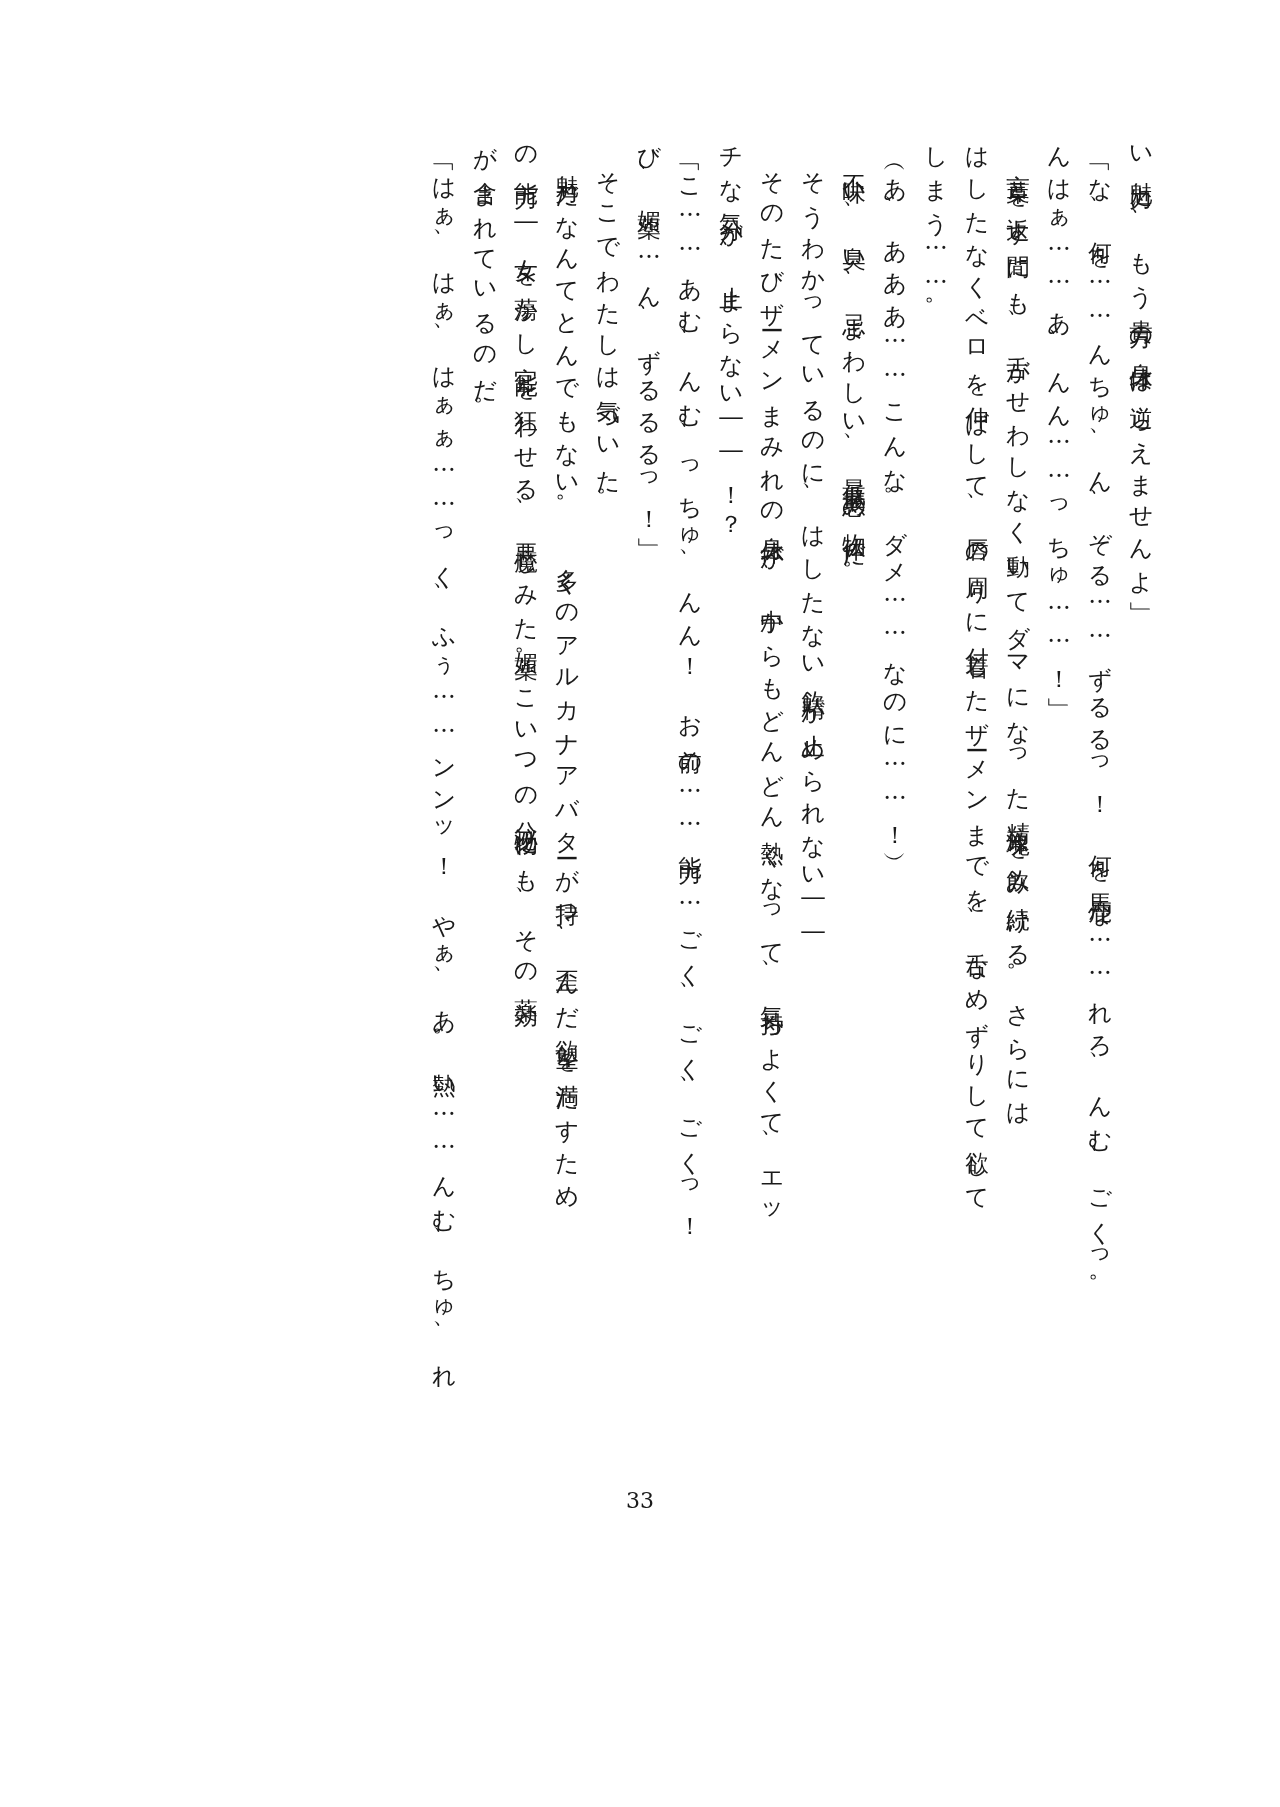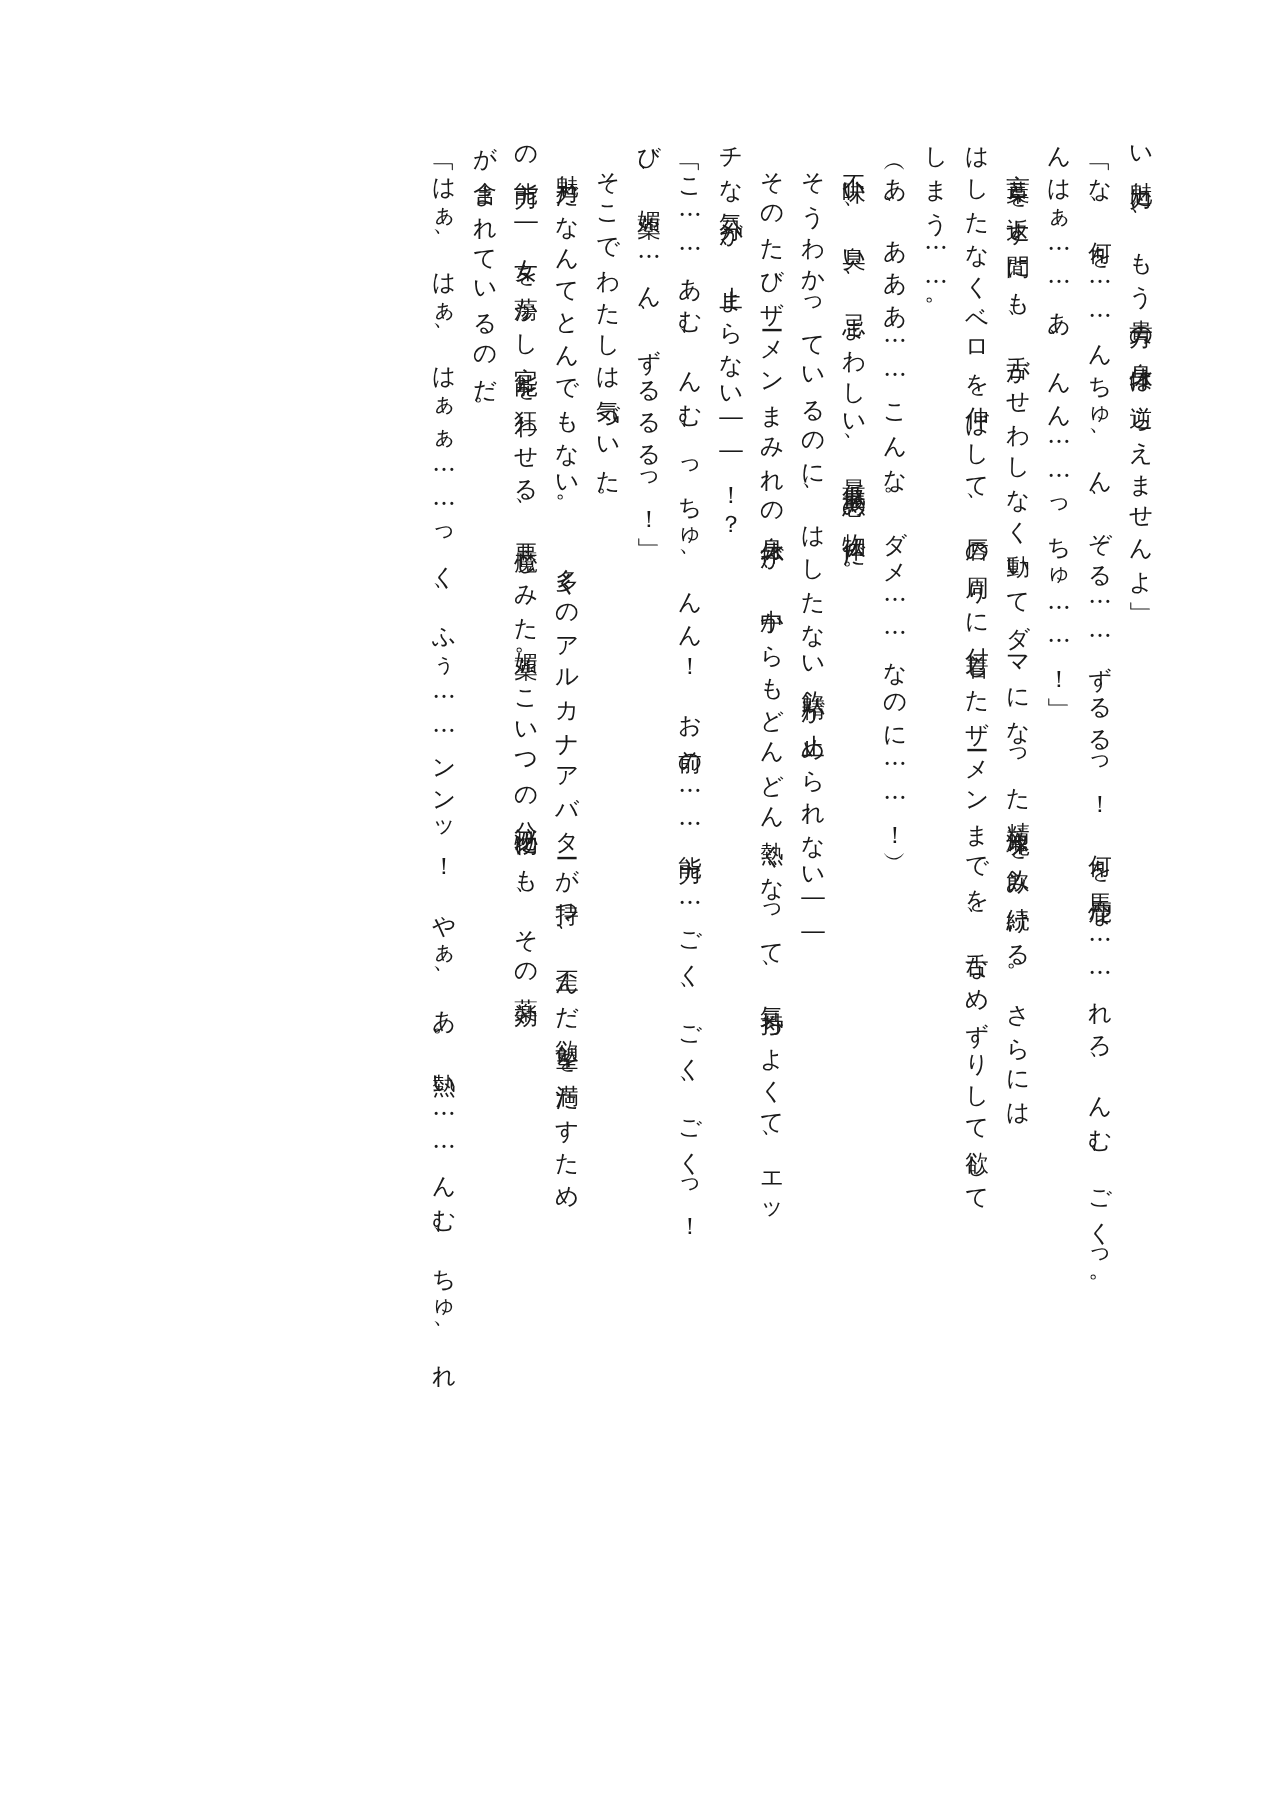--- a/index.html
+++ b/index.html
@@ -76,14 +76,15 @@
       <div class="line">チな気分が、止まらない――！？</div>
       <div class="line indent">「こ……あむ、んむ、っちゅ、んん！　お前の……能力……ごく、ごく、ごくっ！</div>
       <div class="line">び、媚薬……ん、ずるるるっ！」</div>
       <div class="line indent">そこでわたしは気づいた。</div>
       <div class="line indent">魅力だなんてとんでもない。　多くのアルカナアバターが持つ、歪んだ欲望を満たすため</div>
       <div class="line">の能力――女を蕩かし官能を狂わせる、悪魔じみた媚薬。こいつの分泌物にも、その薬効</div>
       <div class="line">が含まれているのだ。</div>
       <div class="line indent">「はぁ、はぁ、はぁぁ……っく、ふぅ……ンンッ！　やぁ、あ。熱い……んむ、ちゅ、れ</div>
     </div>
 
+  <div class="page-number">33</div>
 
 </div>
 
 </body></html>

